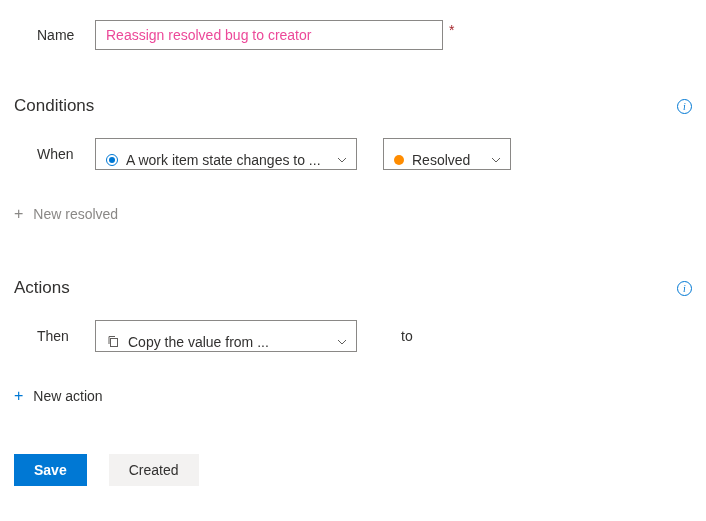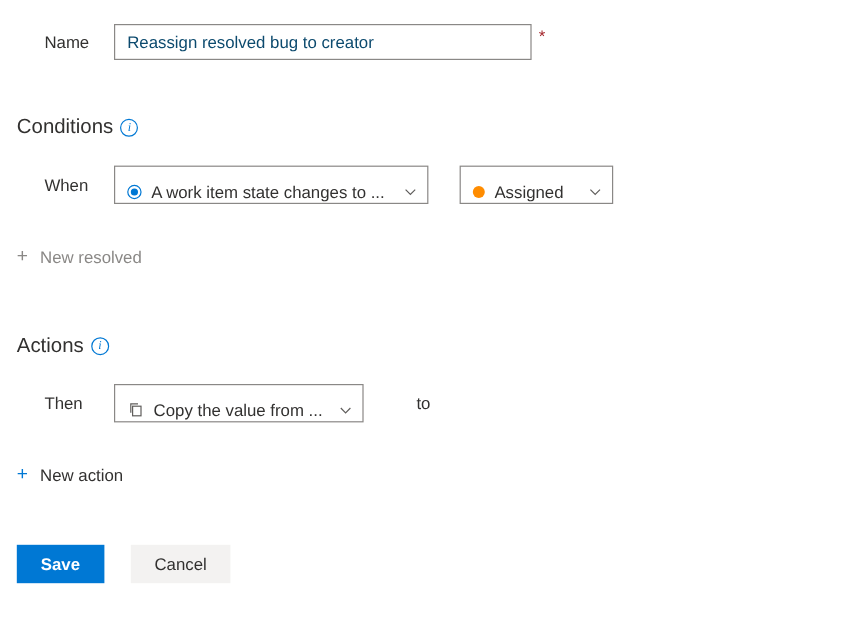--- a/index.html
+++ b/index.html
@@ -22,40 +22,41 @@
     font-size: 14px;
     color: #323130;
     flex-shrink: 0;
     margin-left: 23px;
   }
   .input-text {
     height: 30px;
     border: 1px solid #8a8886;
     padding: 0 10px;
     font-size: 14px;
-    color: #0c4a6e;
+    color: #ec4899;
     outline: none;
     font-family: inherit;
   }
   .name-input {
     width: 348px;
   }
   .req {
     color: #a4262c;
     margin-left: 6px;
     align-self: flex-start;
     margin-top: 2px;
   }
   h3.section {
     font-size: 17px;
     font-weight: 400;
     color: #323130;
     margin: 46px 0 22px 0;
     display: flex;
     align-items: center;
+    justify-content: space-between;
   }
   h3.section.first { margin-top: 46px; }
   .info-icon {
     display: inline-flex;
     width: 15px;
     height: 15px;
     border: 1px solid #0078d4;
     border-radius: 50%;
     color: #0078d4;
     font-size: 10px;
@@ -181,21 +182,21 @@
       <svg width="12" height="12" viewBox="0 0 12 12">
           <path d="M2 4l4 4 4-4" fill="none" stroke="#605e5c" stroke-width="1"></path>
         </svg>
     </span>
   </div>
 
   <div class="gap"></div>
 
   <div class="dropdown" style="width:128px">
     <span class="state-dot"></span>
-    <span class="dd-text">Assigned</span>
+    <span class="dd-text">Resolved</span>
     <span class="chev">
       <svg width="12" height="12" viewBox="0 0 12 12">
           <path d="M2 4l4 4 4-4" fill="none" stroke="#605e5c" stroke-width="1"></path>
         </svg>
     </span>
   </div>
 </div>
 
 <div class="add-link">
   <span class="plus">+</span>
@@ -204,21 +205,21 @@
 
 
 <h3 class="section">
   <span>Actions</span>
   <span class="info-icon">i</span>
 </h3>
 
 <div class="row">
   <div class="label-col">Then</div>
 
-  <div class="dropdown" style="width:208px">
+  <div class="dropdown" style="width:262px">
     <span class="copy-icon">
       <svg width="14" height="14" viewBox="0 0 14 14" fill="none" stroke="#605e5c" stroke-width="1">
         <rect x="4.5" y="4.5" width="7" height="8"></rect>
         <path d="M3 10 V2.5 H9"></path>
       </svg>
     </span>
     <span class="dd-text">Copy the value from ...</span>
     <span class="chev">
       <svg width="12" height="12" viewBox="0 0 12 12">
           <path d="M2 4l4 4 4-4" fill="none" stroke="#605e5c" stroke-width="1"></path>
@@ -234,17 +235,17 @@
 </div>
 
 <div class="add-link active">
   <span class="plus" style="color:#0078d4">+</span>
   <span>New action</span>
 </div>
 
 
 <div class="footer">
   <button class="btn btn-primary">Save</button>
-  <button class="btn btn-default">Cancel</button>
+  <button class="btn btn-default">Created</button>
 </div>
 
 
 
 
 </body></html>

